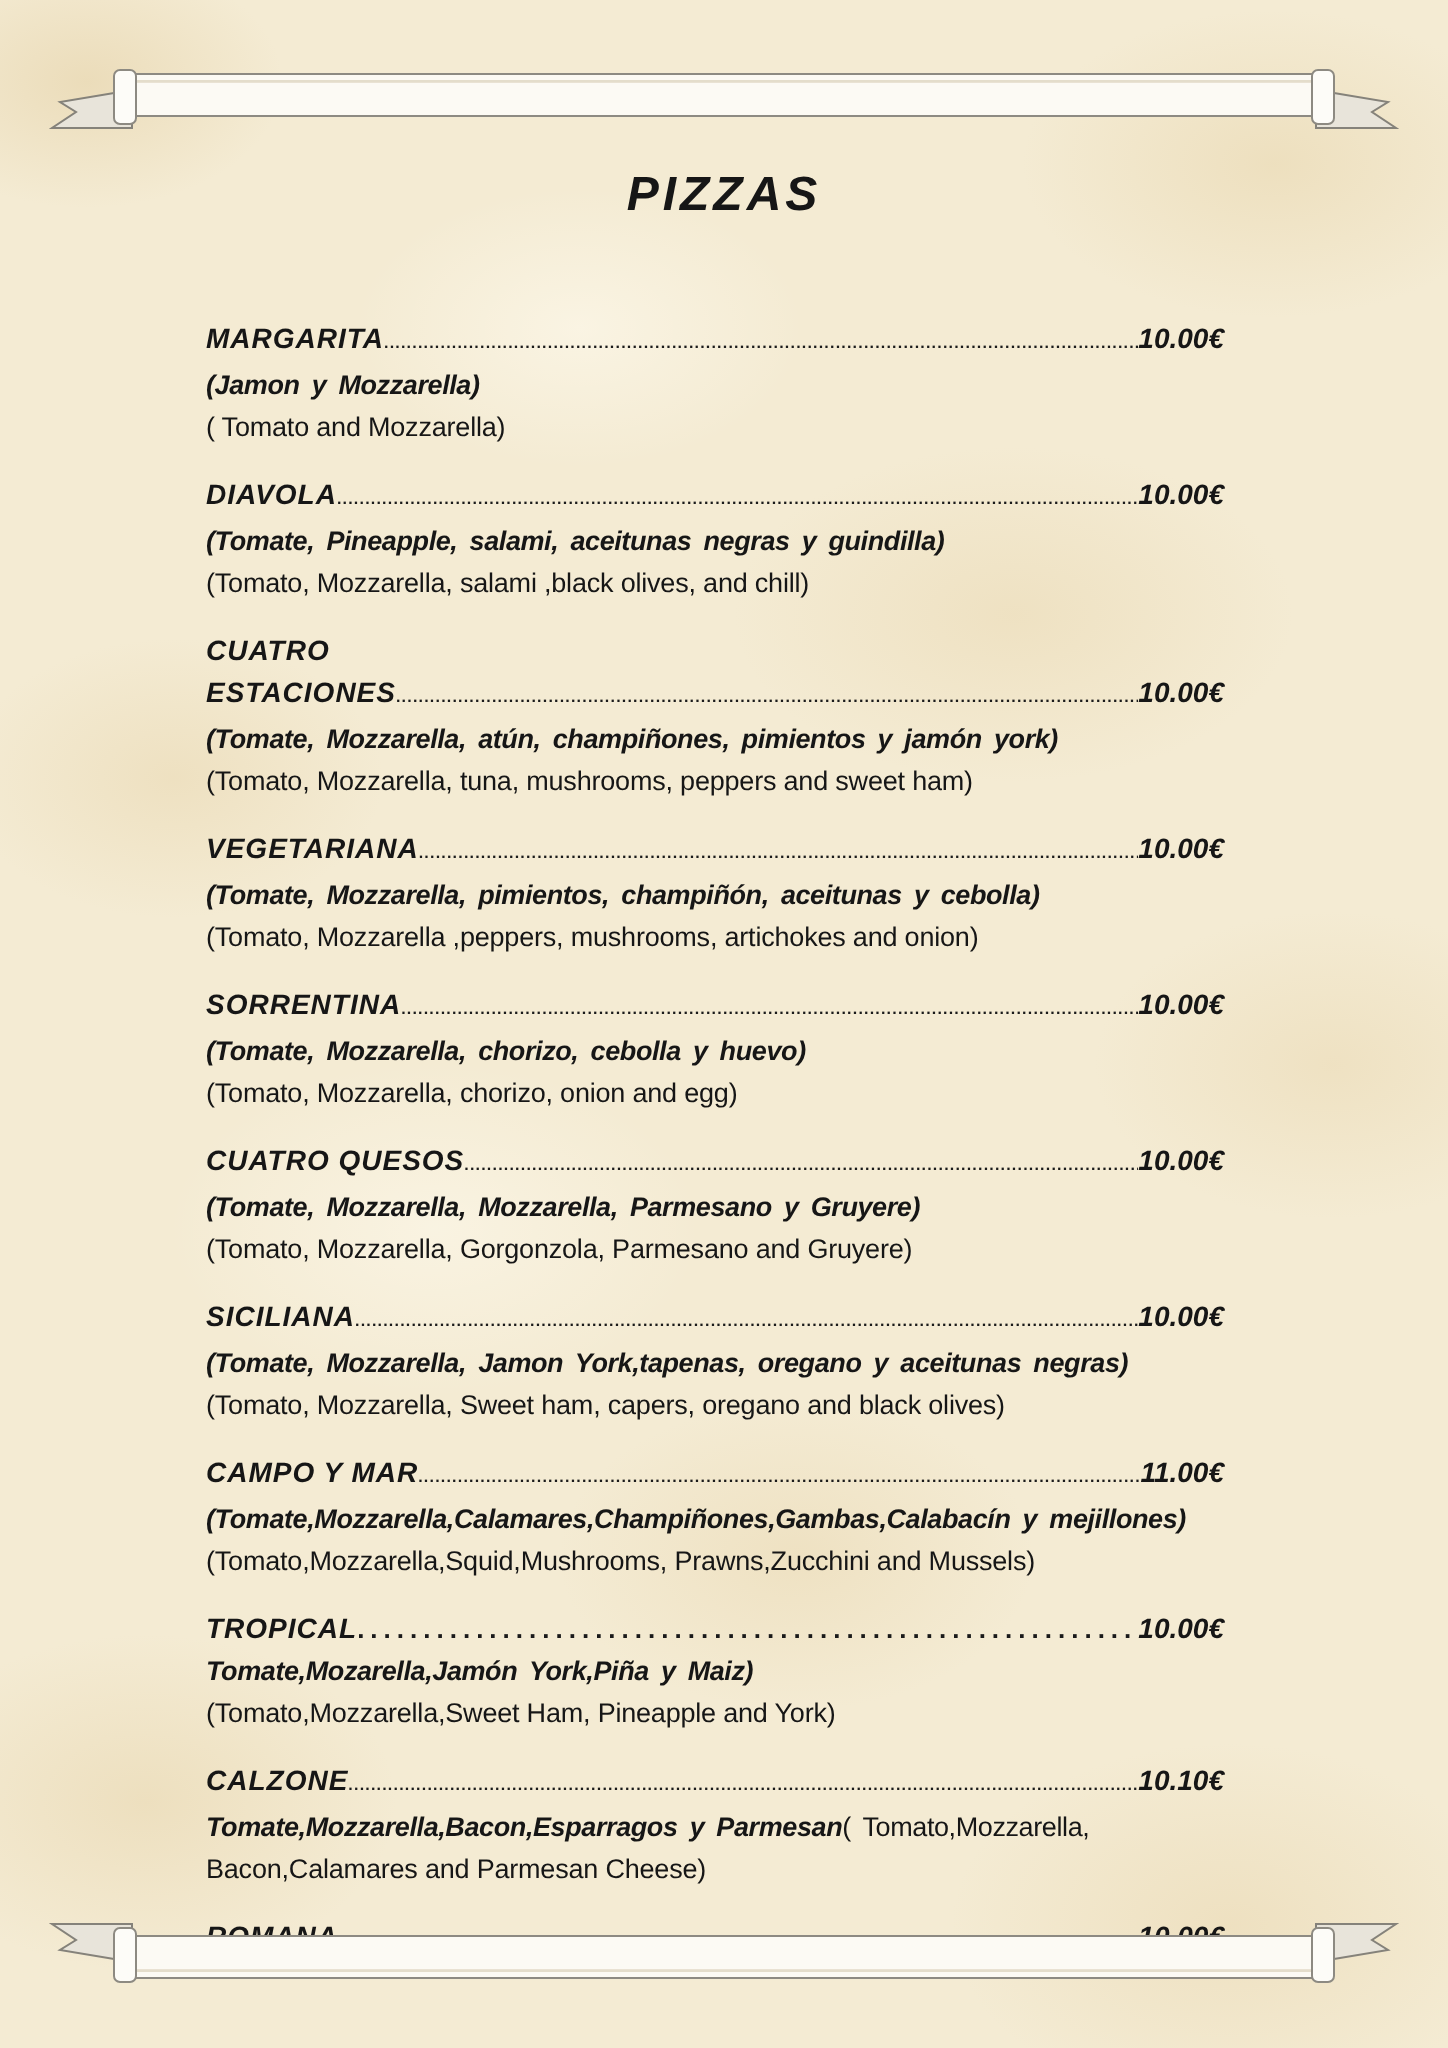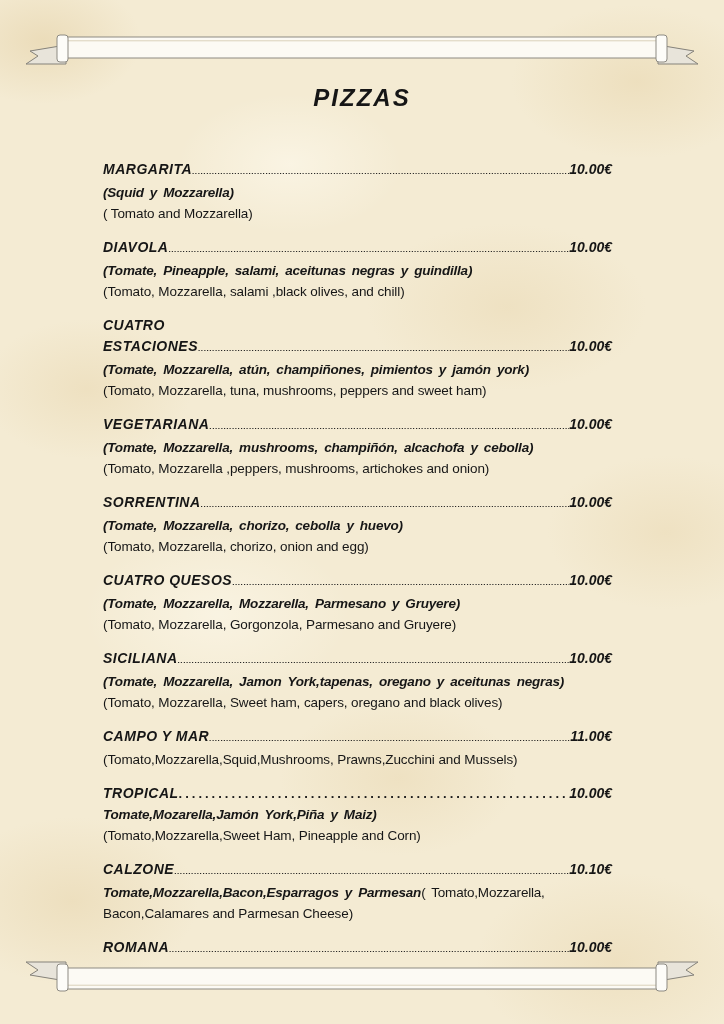--- a/index.html
+++ b/index.html
@@ -58,21 +58,21 @@
   <h1 class="title">PIZZAS</h1>
 
   <div class="menu">
 
     <div class="item">
       <div class="row">
         <span class="nm">MARGARITA</span>
         <span class="leader fine">....................................................................................................................................................................................................................................................................................................................................................................................................................................................................................................................</span>
         <span class="price">10.00€</span>
       </div>
-      <div class="es">(Squid y Mozzarella)</div>
+      <div class="es">(Jamon y Mozzarella)</div>
       <div class="en">( Tomato  and Mozzarella)</div>
     </div>
 
     <div class="item">
       <div class="row">
         <span class="nm">DIAVOLA</span>
         <span class="leader fine">....................................................................................................................................................................................................................................................................................................................................................................................................................................................................................................................</span>
         <span class="price">10.00€</span>
       </div>
       <div class="es">(Tomate, Pineapple, salami, aceitunas negras y guindilla)</div>
@@ -89,21 +89,21 @@
       <div class="es">(Tomate, Mozzarella, atún, champiñones, pimientos y jamón york)</div>
       <div class="en">(Tomato, Mozzarella, tuna, mushrooms, peppers and sweet ham)</div>
     </div>
 
     <div class="item">
       <div class="row">
         <span class="nm">VEGETARIANA</span>
         <span class="leader fine">....................................................................................................................................................................................................................................................................................................................................................................................................................................................................................................................</span>
         <span class="price">10.00€</span>
       </div>
-      <div class="es">(Tomate, Mozzarella, mushrooms, champiñón, alcachofa y cebolla)</div>
+      <div class="es">(Tomate, Mozzarella, pimientos, champiñón, aceitunas y cebolla)</div>
       <div class="en">(Tomato, Mozzarella  ,peppers, mushrooms, artichokes and onion)</div>
     </div>
 
     <div class="item">
       <div class="row">
         <span class="nm">SORRENTINA</span>
         <span class="leader fine">....................................................................................................................................................................................................................................................................................................................................................................................................................................................................................................................</span>
         <span class="price">10.00€</span>
       </div>
       <div class="es">(Tomate, Mozzarella, chorizo, cebolla  y  huevo)</div>
@@ -129,31 +129,32 @@
       <div class="es">(Tomate, Mozzarella, Jamon York,tapenas, oregano y aceitunas negras)</div>
       <div class="en">(Tomato, Mozzarella, Sweet ham, capers, oregano and black olives)</div>
     </div>
 
     <div class="item">
       <div class="row">
         <span class="nm">CAMPO Y MAR</span>
         <span class="leader fine">....................................................................................................................................................................................................................................................................................................................................................................................................................................................................................................................</span>
         <span class="price">11.00€</span>
       </div>
+      <div class="es">(Tomate,Mozzarella,Calamares,Champiñones,Gambas,Calabacín y mejillones)</div>
       <div class="en">(Tomato,Mozzarella,Squid,Mushrooms, Prawns,Zucchini and Mussels)</div>
     </div>
 
     <div class="item">
       <div class="row">
         <span class="nm">TROPICAL</span>
         <span class="leader coarse">....................................................................................................................................................................................................................................................................................................................................................................................................................................................................................................................</span>
         <span class="price">10.00€</span>
       </div>
       <div class="es">Tomate,Mozarella,Jamón York,Piña y Maiz)</div>
-      <div class="en">(Tomato,Mozzarella,Sweet Ham, Pineapple and Corn)</div>
+      <div class="en">(Tomato,Mozzarella,Sweet Ham, Pineapple and York)</div>
     </div>
 
     <div class="item">
       <div class="row">
         <span class="nm">CALZONE</span>
         <span class="leader fine">....................................................................................................................................................................................................................................................................................................................................................................................................................................................................................................................</span>
         <span class="price">10.10€</span>
       </div>
       <div class="es"><span>Tomate,Mozzarella,Bacon,Esparragos y Parmesan</span><span class="reg">( Tomato,Mozzarella,</span></div>
       <div class="en">Bacon,Calamares and Parmesan Cheese)</div>

